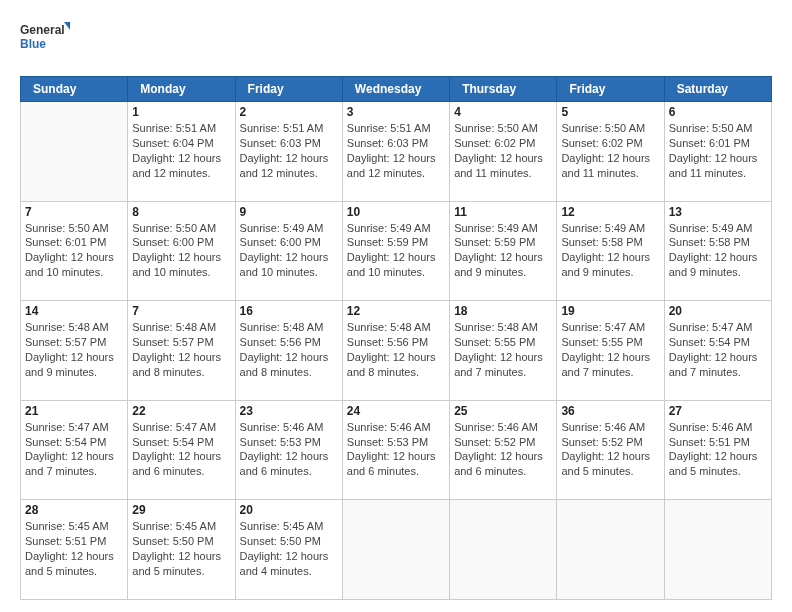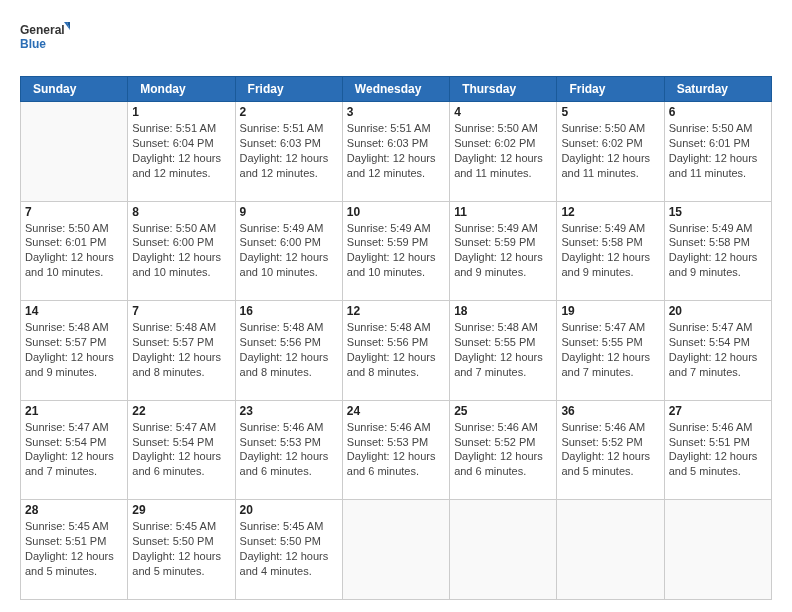--- a/index.html
+++ b/index.html
@@ -198,21 +198,21 @@
 and 9 minutes.</div>
           </td>
           <td>
             <div class="day-num">12</div>
             <div class="day-info" style="white-space: pre-line;">Sunrise: 5:49 AM
 Sunset: 5:58 PM
 Daylight: 12 hours
 and 9 minutes.</div>
           </td>
           <td>
-            <div class="day-num">15</div>
+            <div class="day-num">13</div>
             <div class="day-info" style="white-space: pre-line;">Sunrise: 5:49 AM
 Sunset: 5:58 PM
 Daylight: 12 hours
 and 9 minutes.</div>
           </td>
         </tr>
         <tr>
           <td>
             <div class="day-num">14</div>
             <div class="day-info" style="white-space: pre-line;">Sunrise: 5:48 AM

